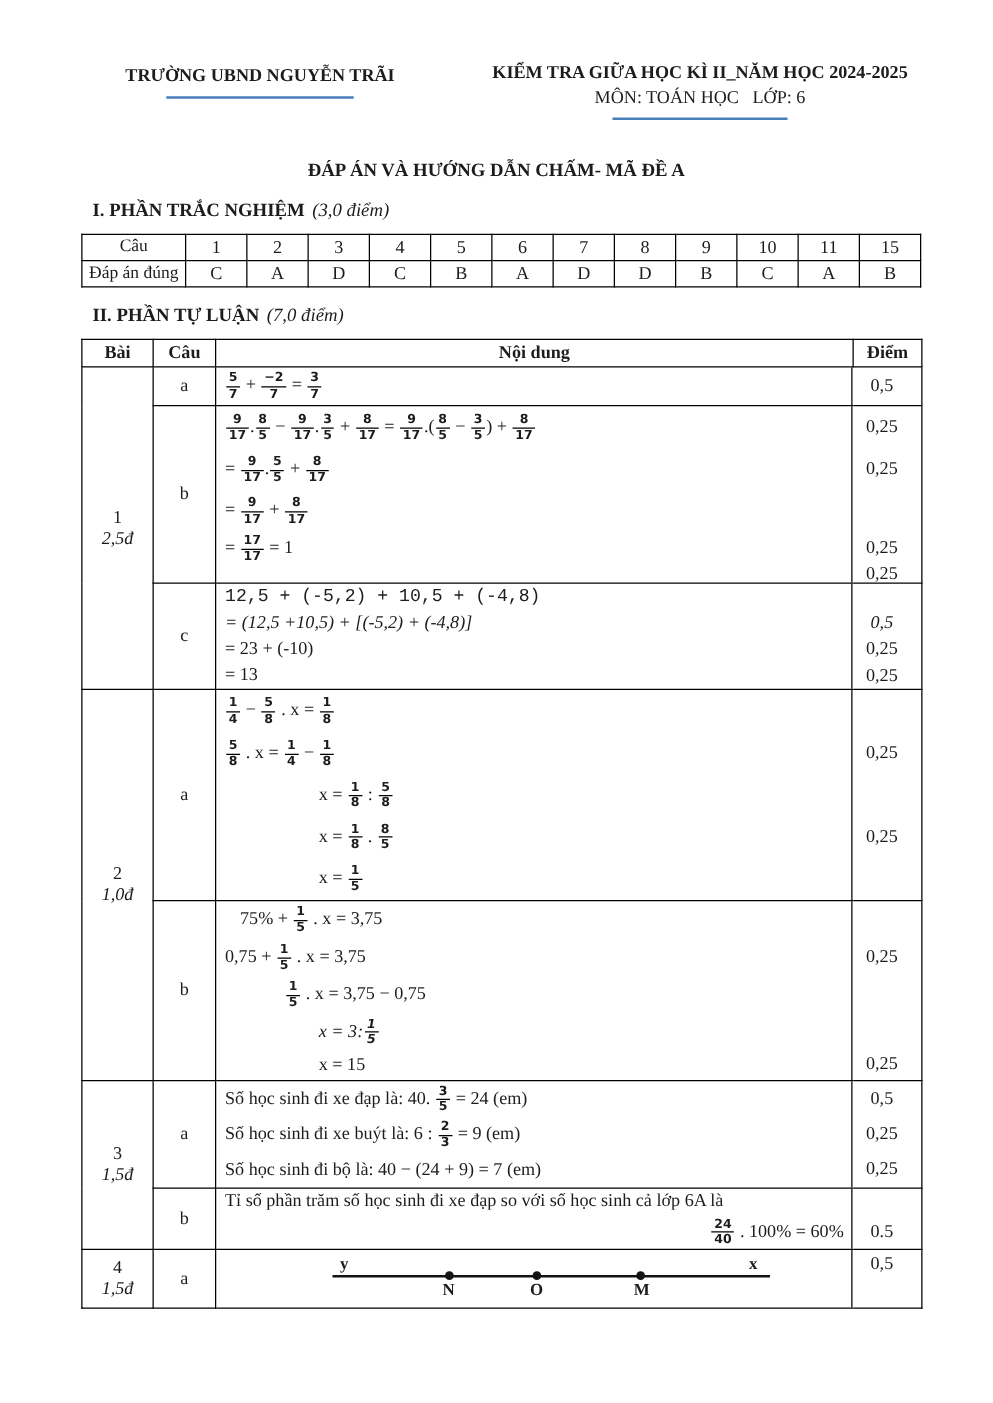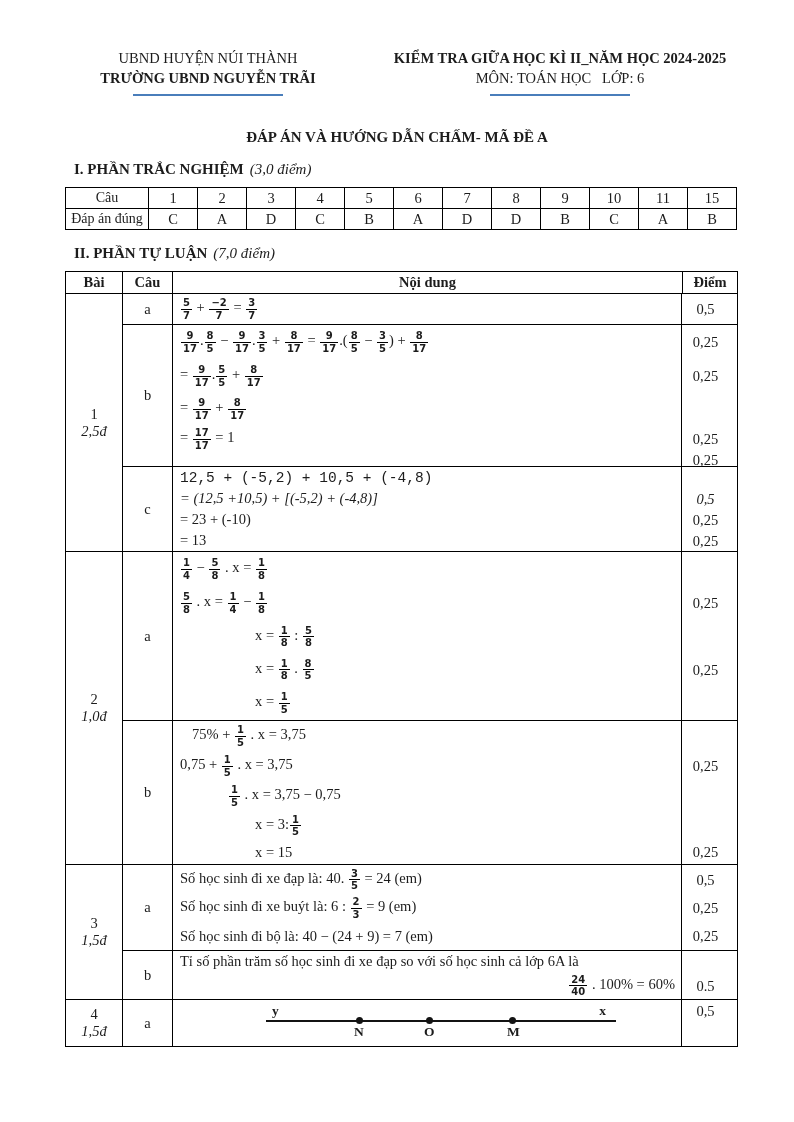--- a/index.html
+++ b/index.html
@@ -57,21 +57,20 @@
   .nl-dot { position:absolute; top:15px; width:7px; height:7px; border-radius:50%; background:#131313; }
   .nl-pt { position:absolute; top:22px; font-weight:bold; font-size:13.5px; }
 </style>
 </head>
 <body>
 
 <div class="page">
 
   <div class="hdr">
     <div class="hdr-left">
-      <div class="l1">UBND HUYỆN NÚI THÀNH</div>
       <div class="l2">TRƯỜNG UBND NGUYỄN TRÃI</div>
       <div class="rule rule-left" style="background: rgb(74, 126, 187);"></div>
     </div>
     <div class="hdr-right">
       <div class="l1">KIỂM TRA GIỮA HỌC KÌ II_NĂM HỌC 2024-2025</div>
       <div class="l2">MÔN: TOÁN HỌC   LỚP: 6</div>
       <div class="rule rule-right" style="background: rgb(74, 126, 187);"></div>
     </div>
   </div>
 
@@ -228,21 +227,21 @@
             <div class="line" style="min-height: 30px; margin-left: 12px;">
               <span class="mexp">75% + <span class="fr"><span class="num">1</span><span class="den">5</span></span> . x = 3,75</span>
             </div>
             <div class="line" style="min-height: 30px;">
               <span class="mexp">0,75 + <span class="fr"><span class="num">1</span><span class="den">5</span></span> . x = 3,75</span>
               <span class="score">0,25</span>
             </div>
             <div class="line ind1" style="min-height: 30px;">
               <span class="mexp"><span class="fr"><span class="num">1</span><span class="den">5</span></span> . x = 3,75 − 0,75</span>
             </div>
-            <div class="line ind2" style="min-height: 29px;">
+            <div class="line ind2" style="min-height: 29px; font-style: italic;">
               <span class="mexp">x = 3:<span class="fr"><span class="num">1</span><span class="den">5</span></span></span>
             </div>
             <div class="line ind2" style="min-height: 24px;">
               <span class="mexp">x = 15</span>
               <span class="score">0,25</span>
             </div>
           </td>
     </tr>
     <tr>
       <td class="bai" rowspan="2">

